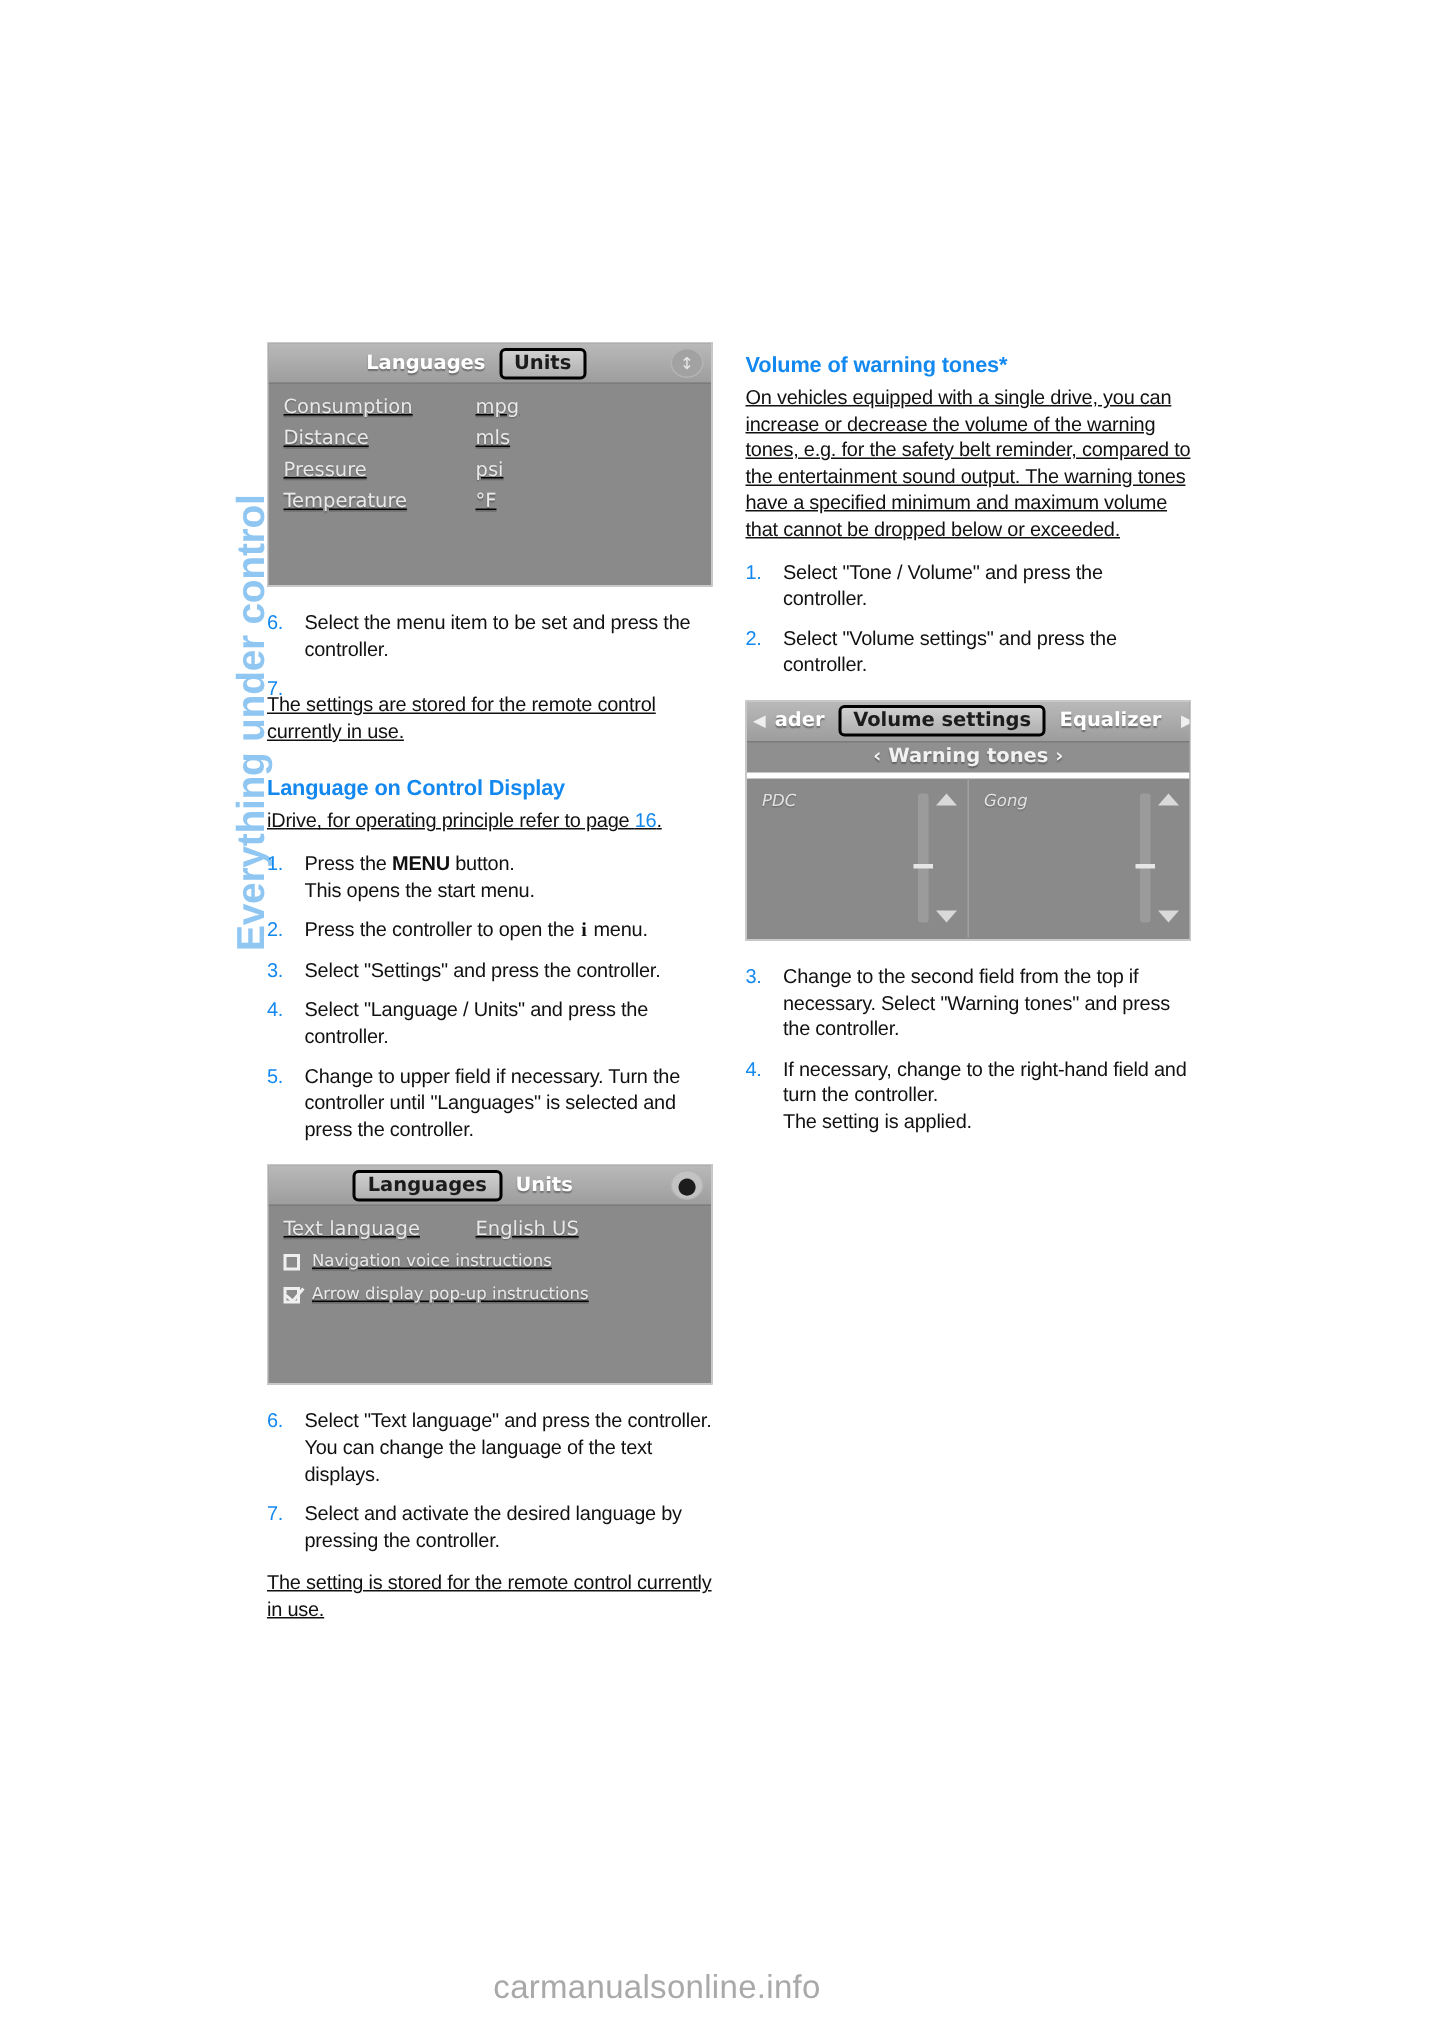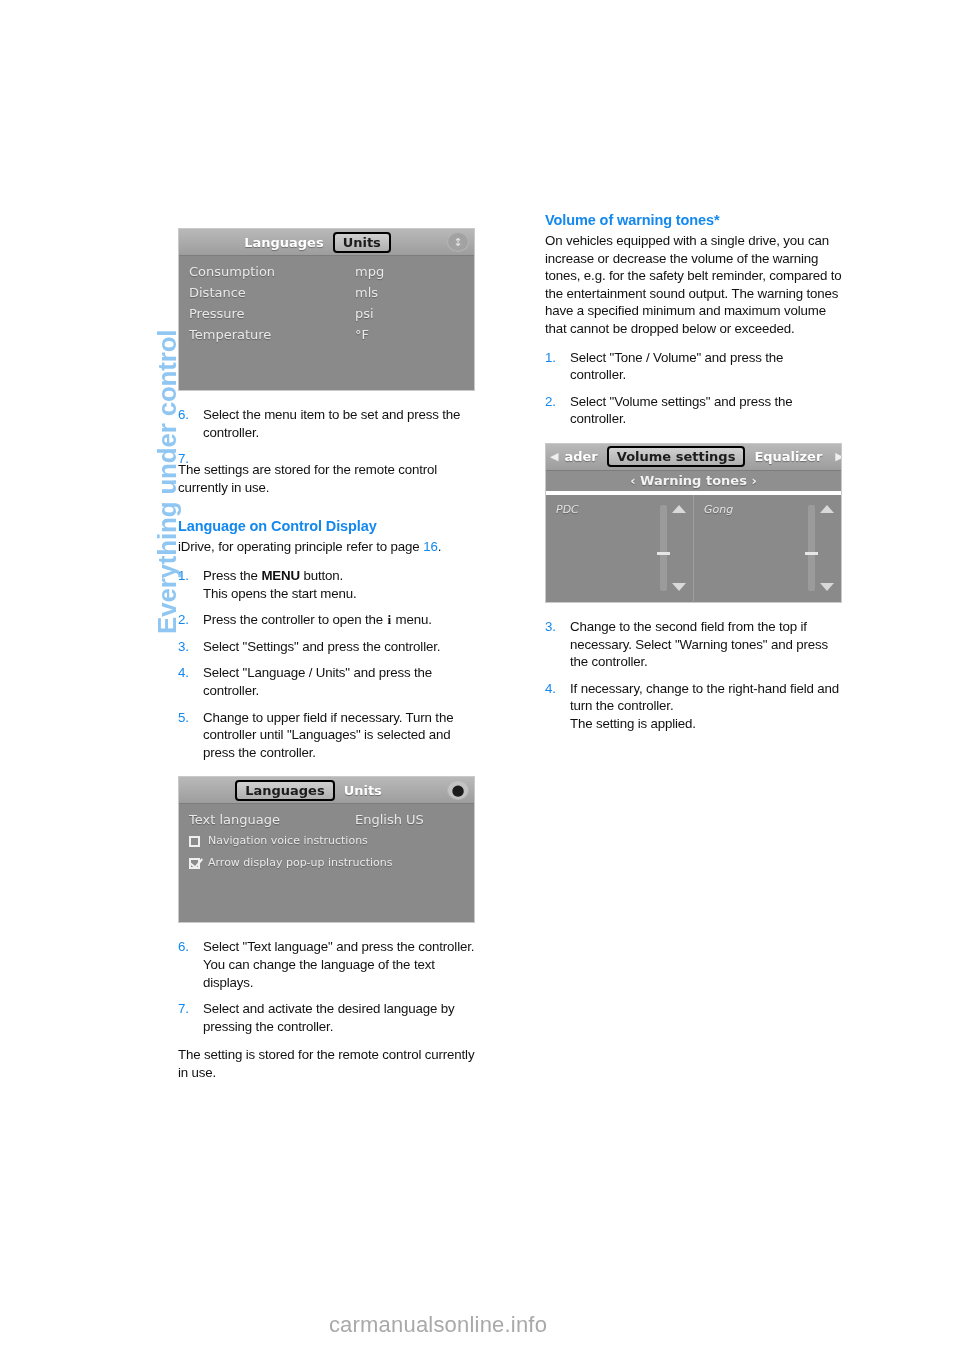--- a/index.html
+++ b/index.html
@@ -28,35 +28,36 @@
     left: 34px; top: 412px;
     white-space: nowrap;
     font-size: 26px;
     font-weight: bold;
     color: #8fc6f2;
     letter-spacing: -0.2px;
   }
 
   
   .col-left  { position:absolute; left:178px;  top:228px; width:297px; }
-  .col-right { position:absolute; left:497px; top:212px; width:297px;margin-left:48px; }
+  .col-right { position:absolute; left:497px; top:236px; width:297px; }
 
   h2.section-head {
     color:#1388ef;
     font-size:14.5px;
     font-weight:bold;
     margin:0 0 4px 0;
     letter-spacing:-0.1px;
   }
   p.body-text {
     margin:0 0 0 0;
     font-size:13.3px;
     line-height:17.6px;
     color:#111111;
     letter-spacing:-0.15px;
+    text-decoration:underline;
   }
   .gap-s { height:11px; }
   .gap-m { height:15px; }
   .gap-l { height:22px; }
 
   
   ol.steps { list-style:none; margin:0; padding:0; }
   ol.steps li {
     position:relative;
     padding-left:25px;
@@ -116,30 +117,30 @@
     font-size:11px;
     border:1px solid #b4b4b4;
     border-radius:50%;
     background:#a2a2a2;
   }
   .idrive .corner-icon.dot { font-size:15px; color:#1c1c1c; background:#c3c3c3; }
   .idrive .arrow-btn {
     color:#efefef; font-size:11px; padding:0 4px;
   }
 
-  .idrive .rows { padding:5px 10px 0 10px; }
+  .idrive .rows { padding:5px 10px 0 10px;text-decoration:underline; }
   .idrive .row {
     display:flex;
     font-size:13px;
     color:#e9e9e9;
     line-height:21px;
     text-shadow:0 1px 1px rgba(0,0,0,.3);
   }
   .idrive .row .label { width:128px; }
-  .idrive .row .value { flex:1;margin-left:38px; }
+  .idrive .row .value { flex:1; }
   .idrive .checkrow {
     display:flex; align-items:center;
     font-size:11px; color:#e9e9e9; line-height:22px;
     text-shadow:0 1px 1px rgba(0,0,0,.3);
   }
   .idrive .cbox {
     width:11px; height:11px;
     border:2px solid #efefef;
     margin-right:8px;
     display:inline-block;

